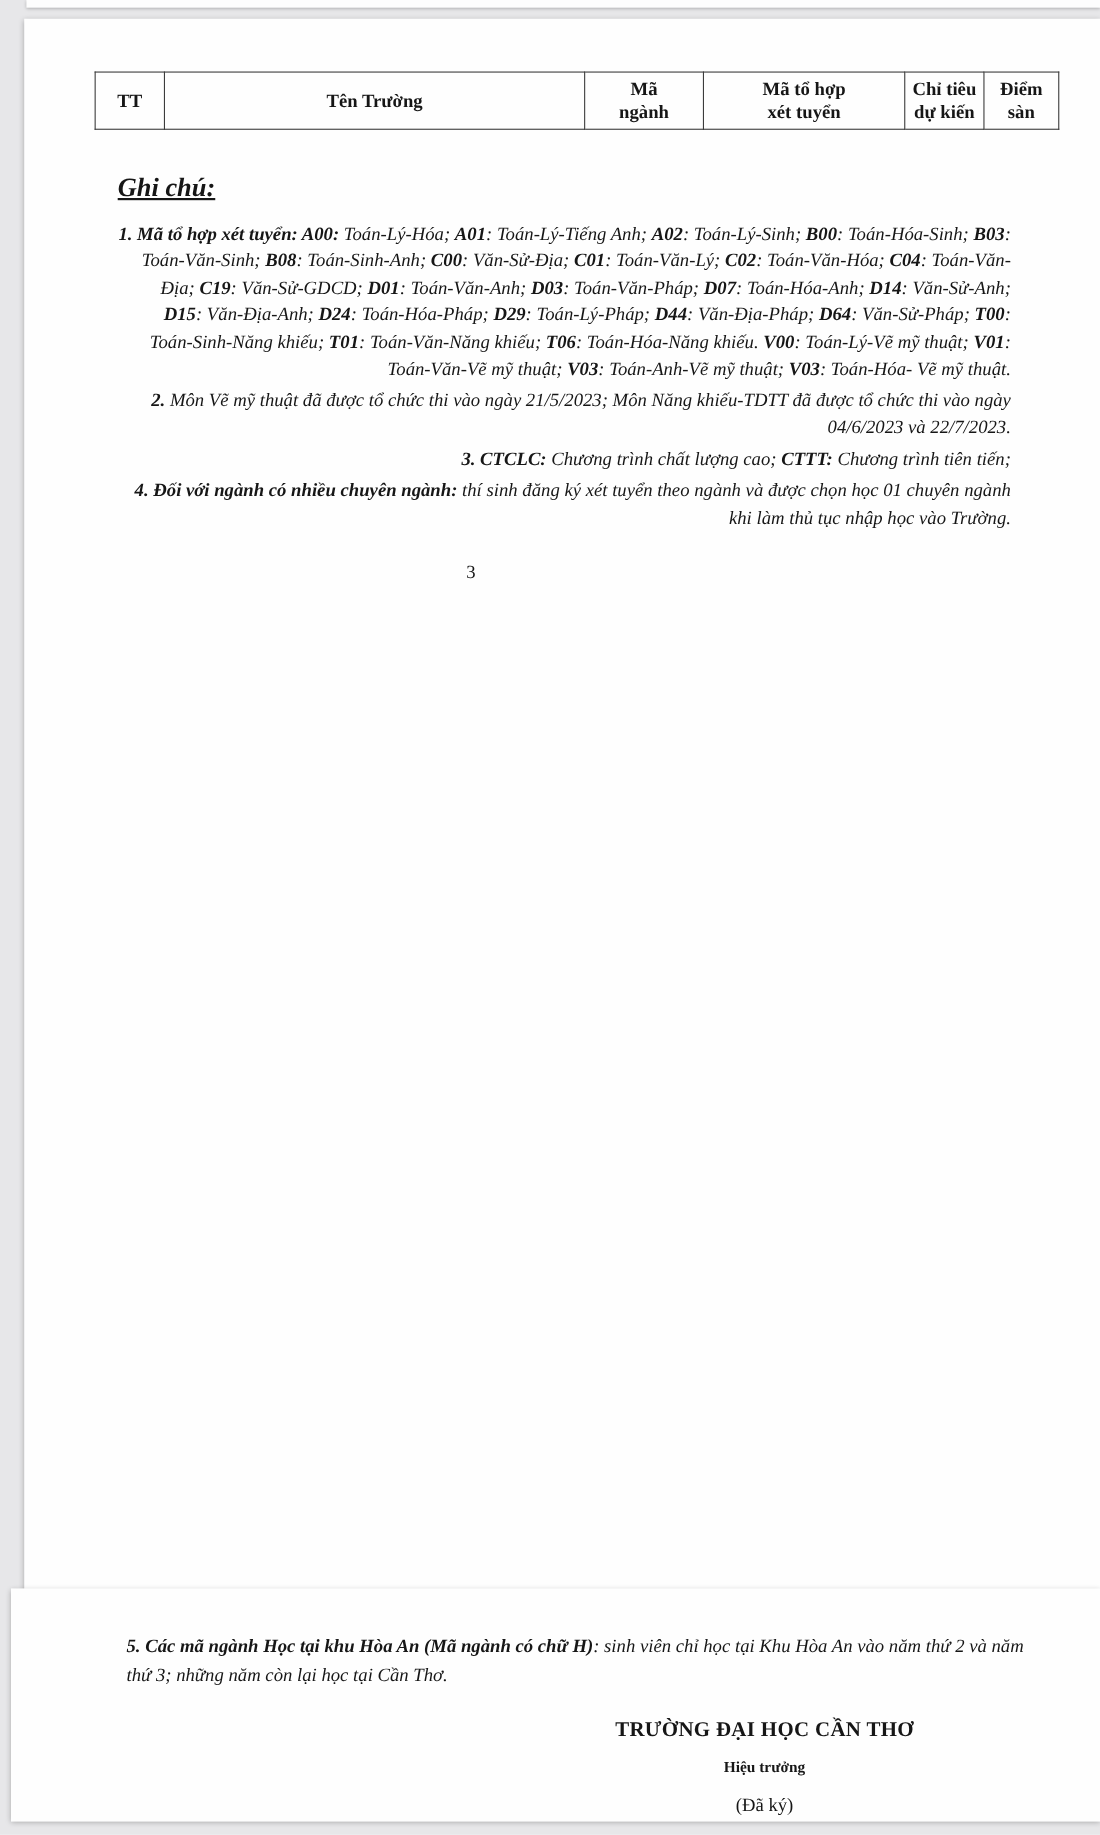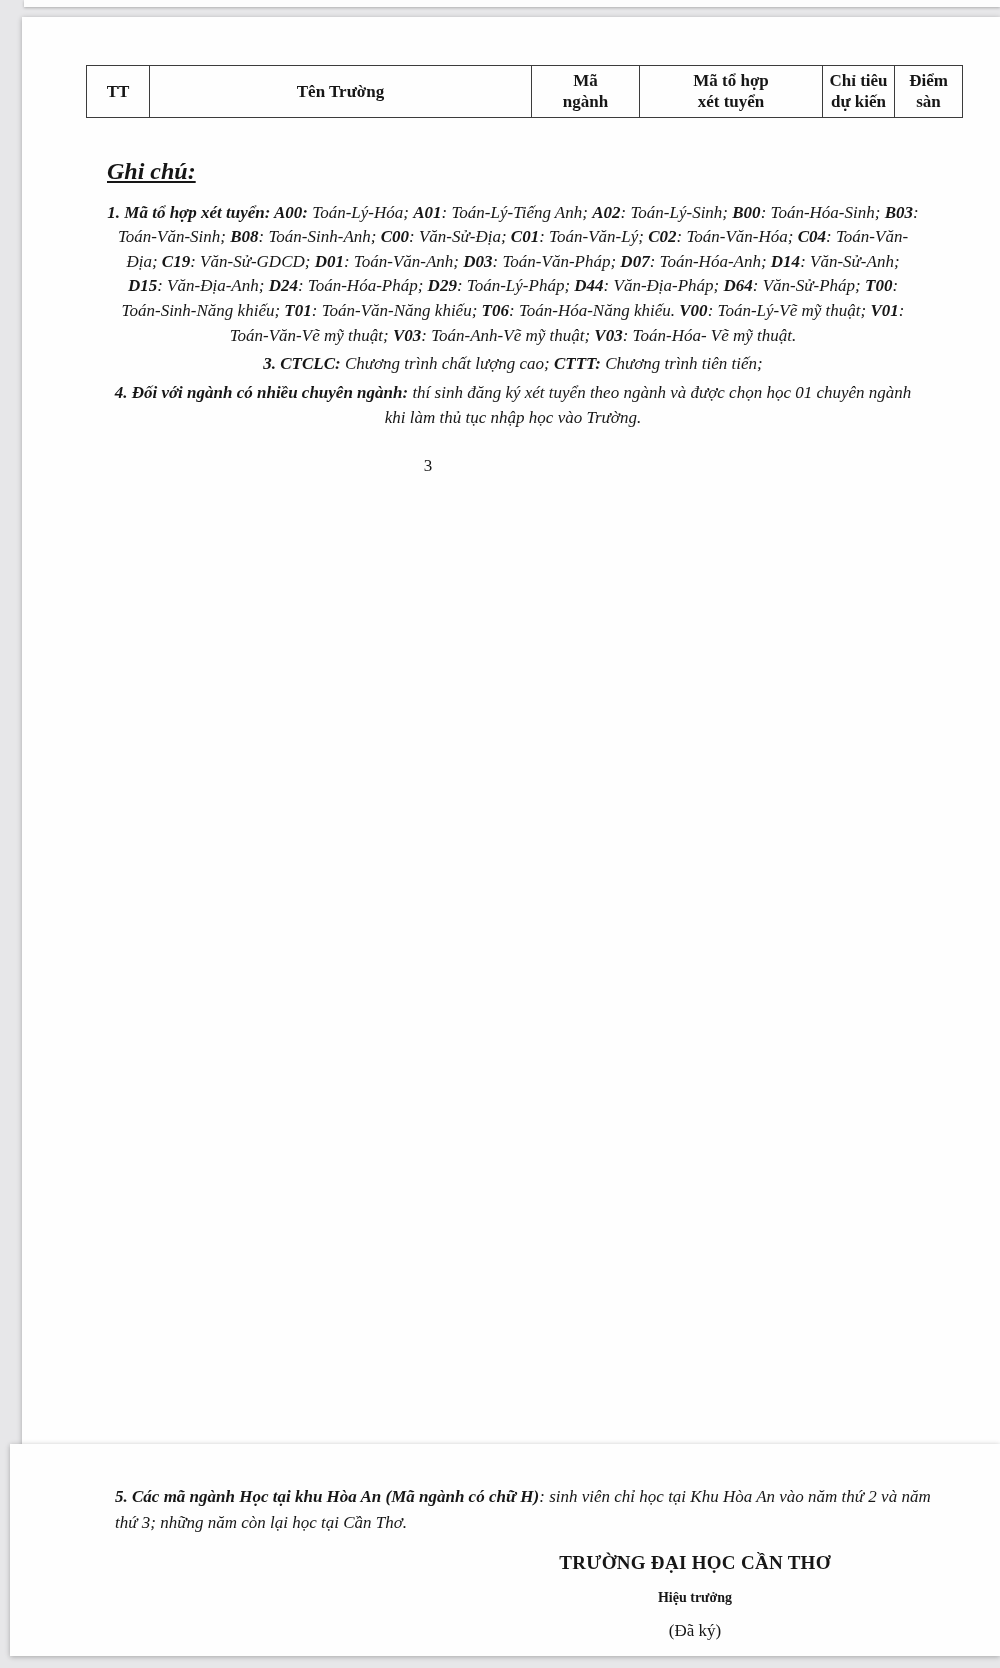--- a/index.html
+++ b/index.html
@@ -61,40 +61,40 @@
   .notes-title{
     font-weight:bold;font-style:italic;
     text-decoration:underline;
     font-size:24px;
     margin-bottom:16px;
   }
   .note{
     font-style:italic;
     line-height:1.45;
     margin-bottom:4px;
-    text-align:center;
+    text-align:right;
   }
   .page-number{
     margin-top:26px;
     width:812px;
     text-align:center;
     font-size:17px;
   }
 
   
   .note5{
     margin:40px 0 0 105px;
     width:830px;
     font-size:17px;
     font-style:italic;
     line-height:1.5;
   }
   .sig-block{
     position:absolute;
-    left:485px;top:108px;
+    left:485px;top:118px;
     width:400px;
     text-align:center;
   }
   .sig-org{font-weight:bold;font-size:19px;letter-spacing:.3px;}
   .sig-title{font-weight:bold;font-size:14px;margin-top:16px;}
   .sig-signed{font-size:17px;margin-top:15px;}
 </style>
 </head>
 <body>
 
@@ -124,20 +124,21 @@
 sàn</th>
         </tr>
     </thead>
     <tbody></tbody>
   </table>
 
   <div class="notes">
     <div class="notes-title">Ghi chú:</div>
     <div>
         <div class="note"><span class="b">1. Mã tổ hợp xét tuyển:  </span><span class="b">A00:</span><span> Toán-Lý-Hóa; </span><span class="b">A01</span><span>: Toán-Lý-Tiếng Anh; </span><span class="b">A02</span><span>: Toán-Lý-Sinh; </span><span class="b">B00</span><span>: Toán-Hóa-Sinh; </span><span class="b">B03</span><span>: Toán-Văn-Sinh; </span><span class="b">B08</span><span>: Toán-Sinh-Anh; </span><span class="b">C00</span><span>: Văn-Sử-Địa; </span><span class="b">C01</span><span>: Toán-Văn-Lý; </span><span class="b">C02</span><span>: Toán-Văn-Hóa; </span><span class="b">C04</span><span>: Toán-Văn-Địa; </span><span class="b">C19</span><span>: Văn-Sử-GDCD; </span><span class="b">D01</span><span>: Toán-Văn-Anh; </span><span class="b">D03</span><span>: Toán-Văn-Pháp; </span><span class="b">D07</span><span>: Toán-Hóa-Anh; </span><span class="b">D14</span><span>: Văn-Sử-Anh; </span><span class="b">D15</span><span>: Văn-Địa-Anh; </span><span class="b">D24</span><span>: Toán-Hóa-Pháp; </span><span class="b">D29</span><span>: Toán-Lý-Pháp; </span><span class="b">D44</span><span>: Văn-Địa-Pháp; </span><span class="b">D64</span><span>: Văn-Sử-Pháp; </span><span class="b">T00</span><span>: Toán-Sinh-Năng khiếu; </span><span class="b">T01</span><span>: Toán-Văn-Năng khiếu; </span><span class="b">T06</span><span>: Toán-Hóa-Năng khiếu. </span><span class="b">V00</span><span>: Toán-Lý-Vẽ mỹ thuật; </span><span class="b">V01</span><span>: Toán-Văn-Vẽ mỹ thuật; </span><span class="b">V03</span><span>: Toán-Anh-Vẽ mỹ thuật; </span><span class="b">V03</span><span>: Toán-Hóa- Vẽ mỹ thuật.</span></div>
+        <div class="note"><span class="b">2.</span><span> Môn Vẽ mỹ thuật  đã được tổ chức thi vào ngày 21/5/2023; Môn Năng khiếu-TDTT đã được tổ chức thi vào ngày 04/6/2023 và 22/7/2023.</span></div>
         <div class="note"><span class="b">3. CTCLC:</span><span> Chương trình chất lượng cao; </span><span class="b">CTTT:</span><span> Chương trình tiên tiến;</span></div>
         <div class="note"><span class="b">4. Đối với ngành có nhiều chuyên ngành:</span><span> thí sinh đăng ký xét tuyển theo ngành và được chọn học 01 chuyên ngành khi làm thủ tục nhập học vào Trường.</span></div>
       </div>
   </div>
 
   <div class="page-number">3</div>
 </div>
 
 <div class="page page2">
   <div class="note5"><span class="b">5. Các mã ngành Học tại khu Hòa An (Mã ngành có chữ H)</span><span>: sinh viên chỉ học tại Khu Hòa An vào năm thứ 2 và năm thứ 3; những năm còn lại học tại Cần Thơ.</span></div>

